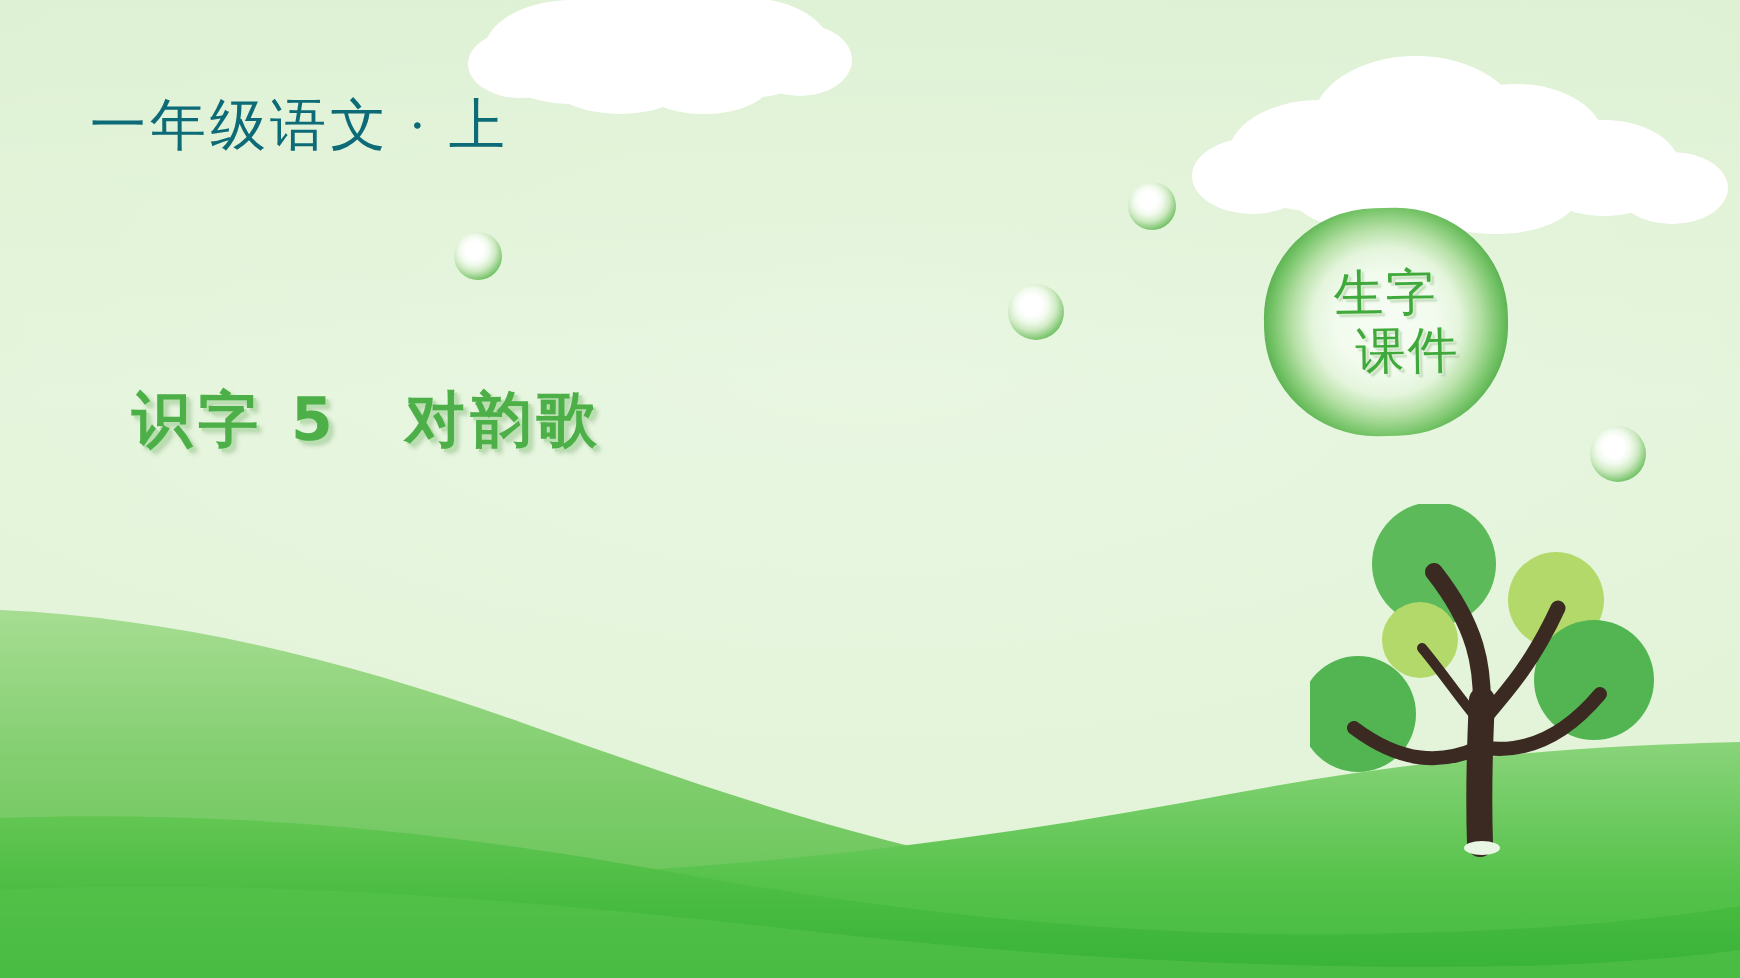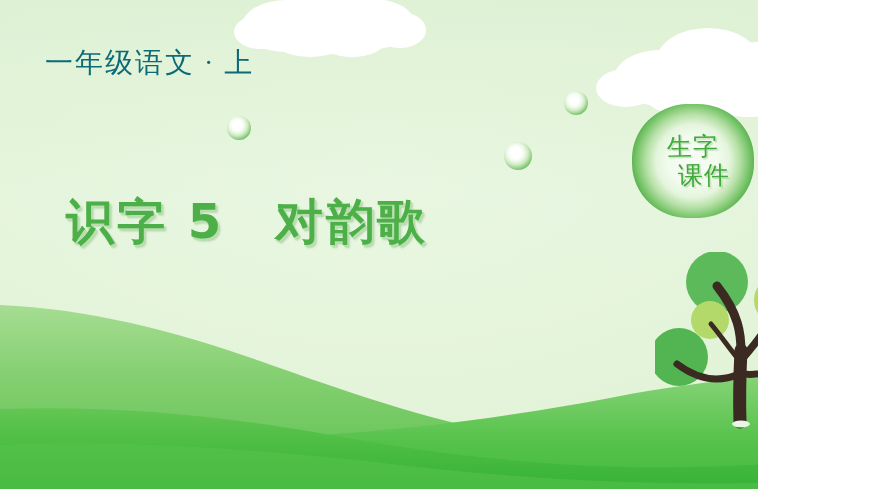--- a/index.html
+++ b/index.html
@@ -7,25 +7,24 @@
     margin: 0;
     padding: 0;
     background: #ffffff;
   }
   body {
     font-family: "Liberation Sans", "DejaVu Sans", sans-serif;
   }
 
   #slide {
     position: relative;
-    width: 716px;
+    width: 870px;
     height: 489px;
     overflow: hidden;
     background: radial-gradient(ellipse 120% 100% at 50% 35%, #e9f7e2 0%, #e4f4da 45%, #dcf0d0 100%);
-    padding-left: 42px;
   }
 
   
   .sky-wash {
     position: absolute;
     inset: 0;
     background:
       linear-gradient(180deg, rgba(222,241,212,0.85) 0%, rgba(233,247,228,0.2) 40%, rgba(233,247,228,0) 70%);
     pointer-events: none;
   }
@@ -88,21 +87,21 @@
     color: #0d6b78;
     white-space: nowrap;
   }
 
   
   .main-title {
     position: absolute;
     left: 66px;
     top: 190px;
     font-family: "DejaVu Sans", "Liberation Sans", sans-serif;
-    font-size: 48px;
+    font-size: 30px;
     font-weight: bold;
     letter-spacing: 3px;
     color: #4caf47;
     white-space: pre;
     text-shadow:
       1.5px 1.5px 0 #b9dfb0,
       2.5px 2.5px 2px rgba(120,170,110,0.45);
   }
 
   

